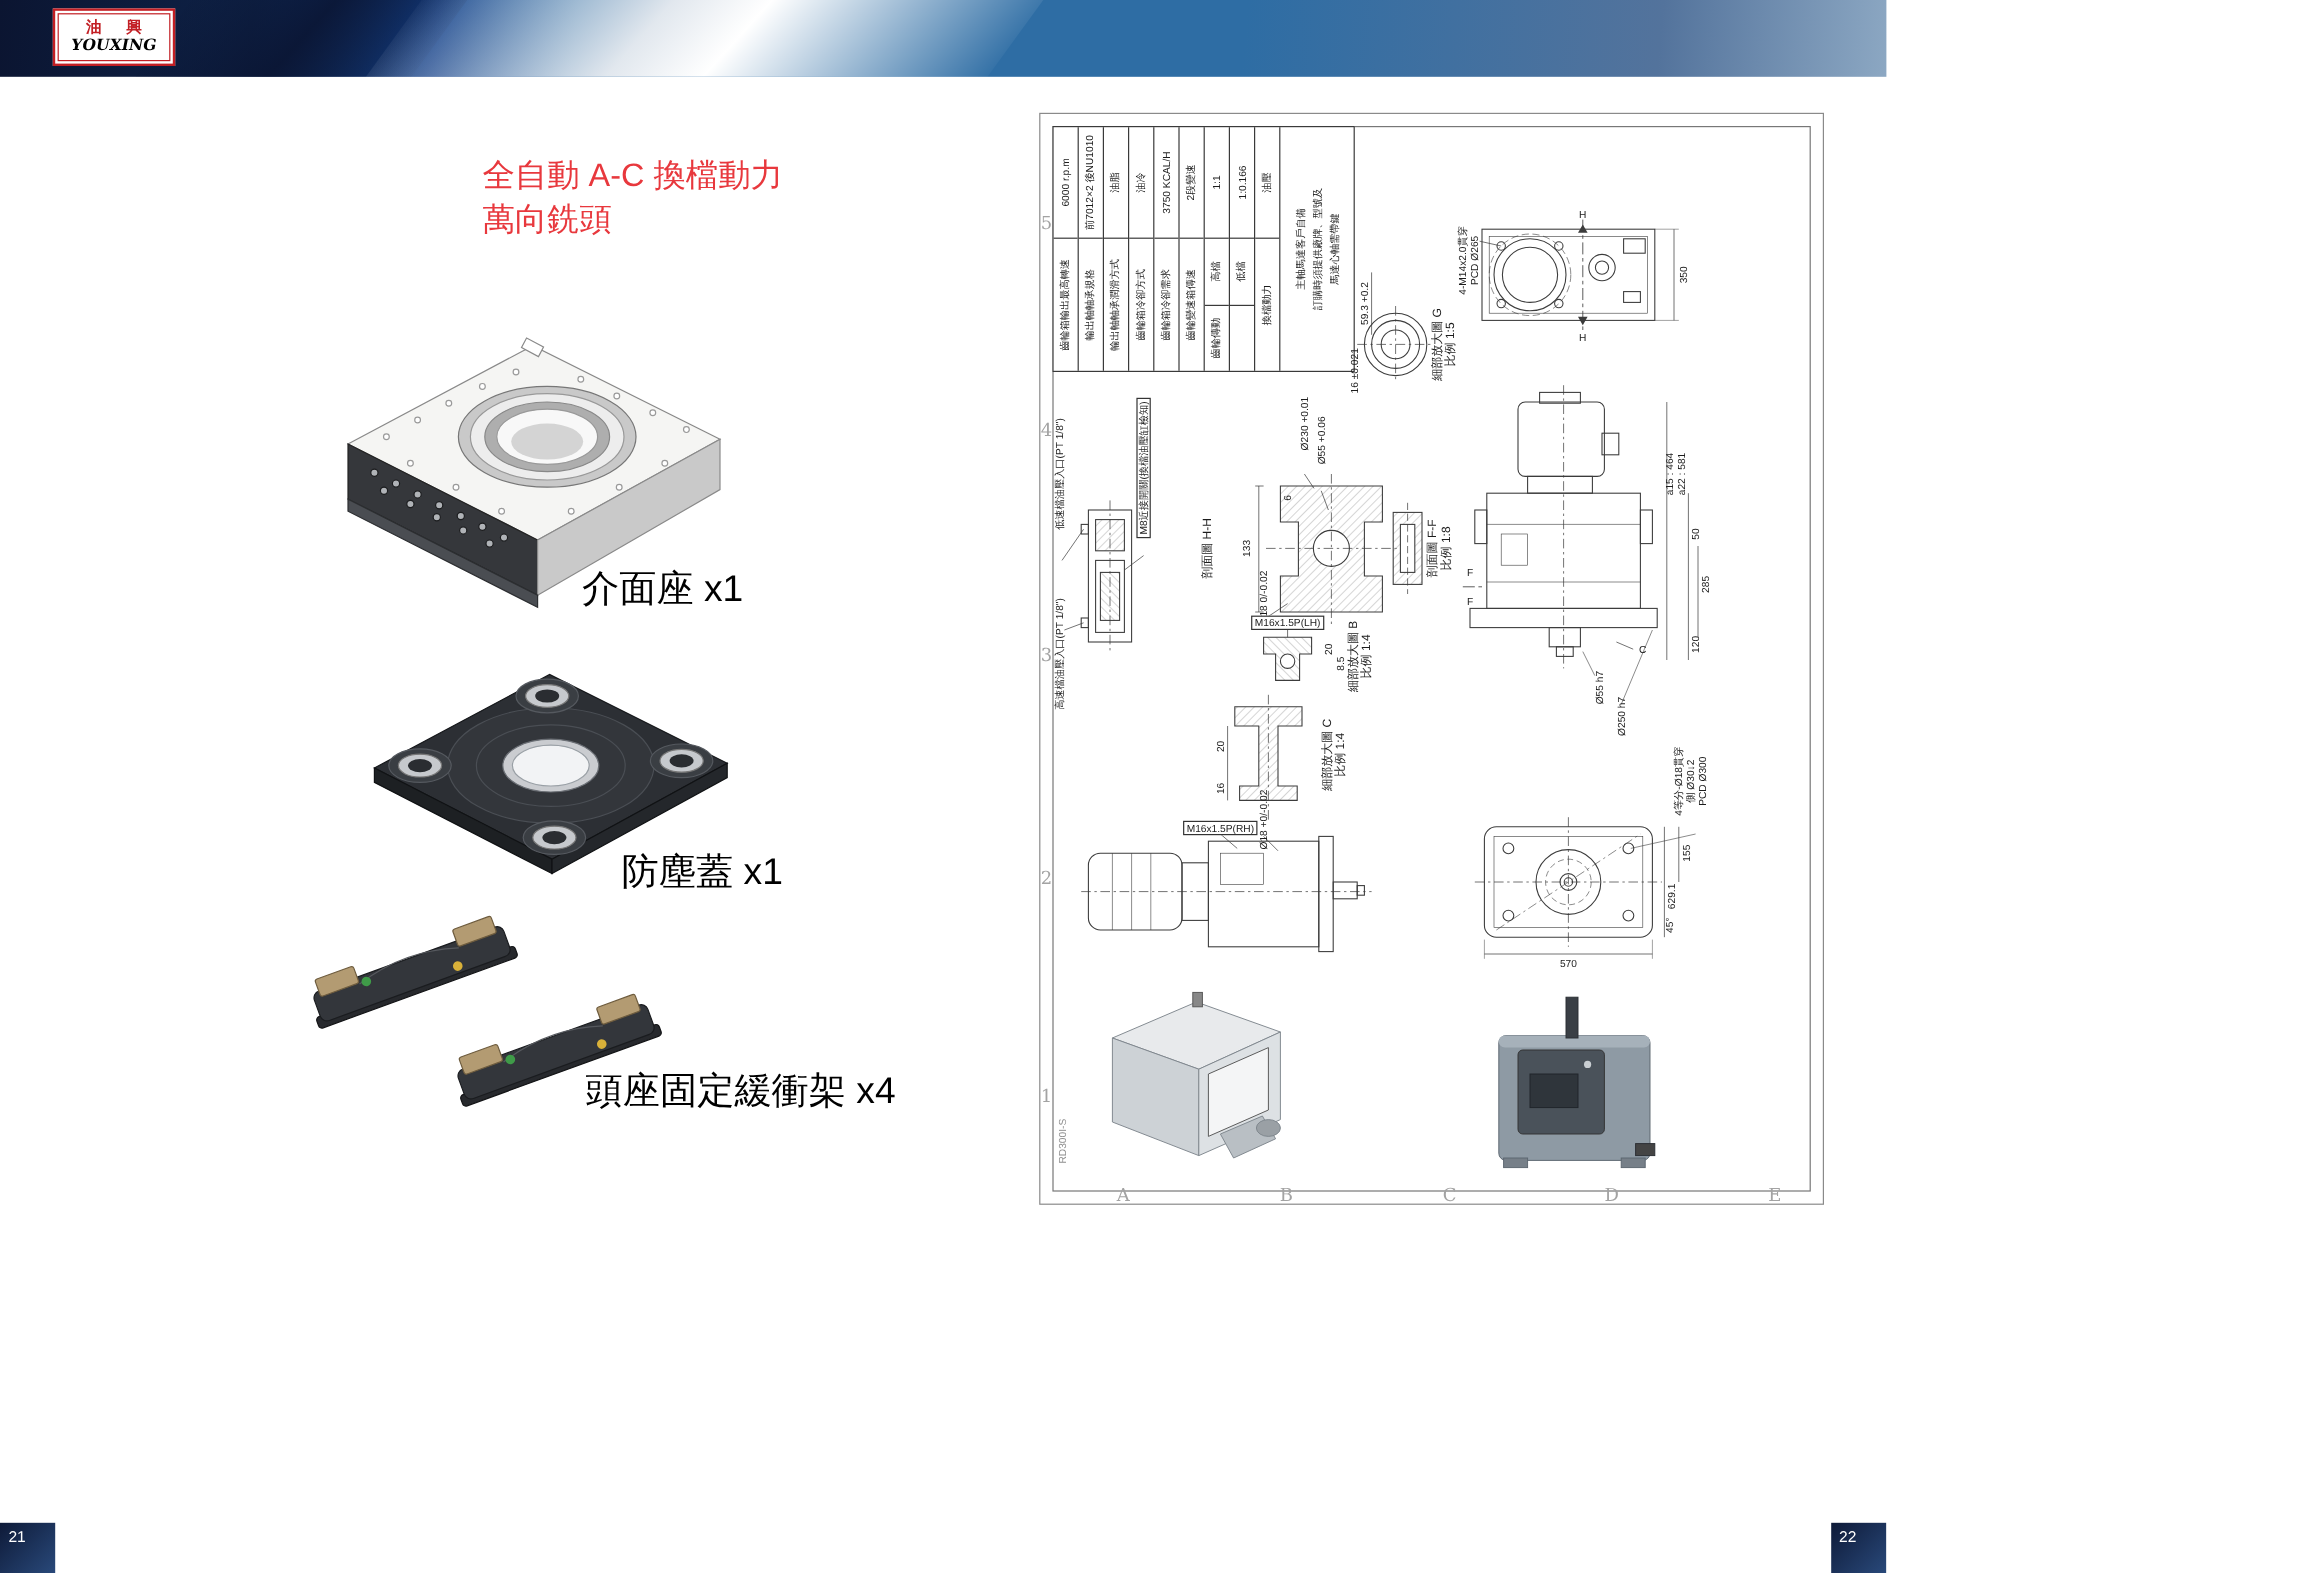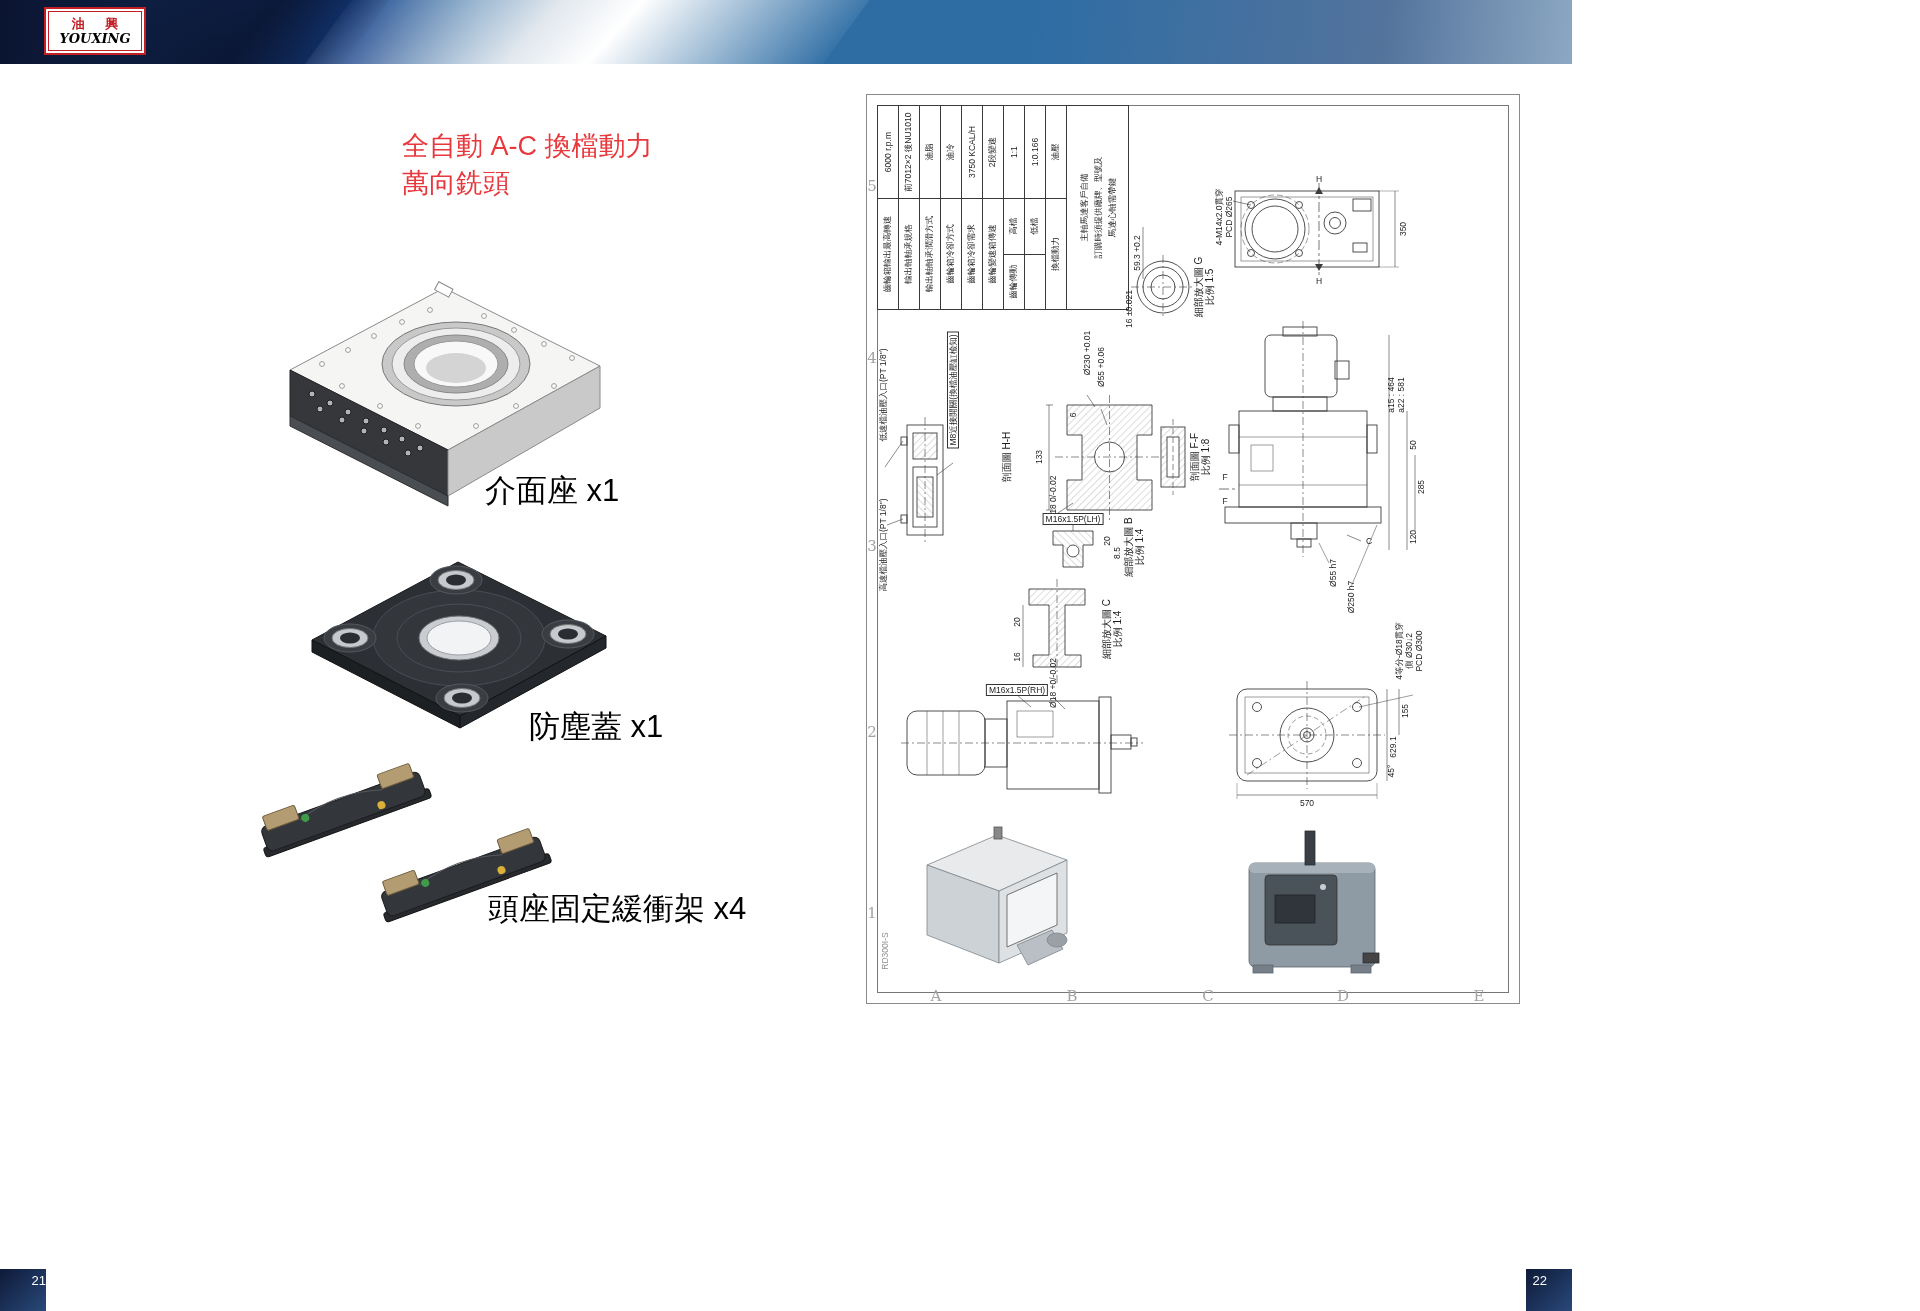--- a/index.html
+++ b/index.html
@@ -16,21 +16,21 @@
   .swoosh2{position:absolute;left:7%;top:-40px;width:12%;height:150px;transform:skewX(-36deg);
     background:linear-gradient(100deg,rgba(10,20,49,0) 0%,rgba(10,20,49,.85) 50%,rgba(10,20,49,0) 100%);}
   .logo{position:absolute;top:7px;width:102px;height:48px;background:#fff;border:2px solid #c21f24;padding:2px;box-sizing:border-box;}
   .logo-in{border:1px solid #c21f24;width:100%;height:100%;box-sizing:border-box;display:flex;flex-direction:column;align-items:center;justify-content:center;}
   .logo-cn{font:bold 13px "DejaVu Serif","Liberation Serif",serif;color:#c21f24;letter-spacing:8px;text-indent:8px;line-height:15px;}
   .logo-en{font:italic bold 13px "DejaVu Serif","Liberation Serif",serif;color:#000000;line-height:15px;}
 
   
   .pgbox{position:absolute;bottom:0;width:46px;height:42px;background:linear-gradient(135deg,#0e1a38,#29497a);
          color:#fff;font-size:13px;box-sizing:border-box;padding-top:4px;}
-  .pgbox.l{left:0;padding-left:20px;text-align:right;}
+  .pgbox.l{left:0;padding-left:7px;}
   .pgbox.r{right:0;text-align:right;padding-right:25px;}
 
   
   .model{position:absolute;left:143px;top:112px;font:bold 46px "DejaVu Serif","Liberation Serif",serif;letter-spacing:2px;color:#0d0d0d;}
   .subt{position:absolute;color:#e8383d;font-size:27px;line-height:37px;}
   .plabel{position:absolute;color:#000000;font-size:31px;white-space:nowrap;text-align:center;}
 
   
   .sheet{position:absolute;left:866px;top:94px;width:652px;height:908px;border:1px solid #8a8a8a;background:#fff;}
   .frame{position:absolute;left:10px;top:10px;right:10px;bottom:10px;border:1px solid #777;}
@@ -142,21 +142,21 @@
         <ellipse cx="168" cy="38" rx="18" ry="9.5" fill="#c6c9cd" stroke="#777"></ellipse>
         <ellipse cx="168" cy="38" rx="10" ry="5.5" fill="#2a2d31"></ellipse>
       <ellipse cx="280" cy="92" rx="26" ry="14" fill="#3a3e43" stroke="#55595f"></ellipse>
         <ellipse cx="280" cy="92" rx="18" ry="9.5" fill="#c6c9cd" stroke="#777"></ellipse>
         <ellipse cx="280" cy="92" rx="10" ry="5.5" fill="#2a2d31"></ellipse>
       <ellipse cx="174" cy="156" rx="26" ry="14" fill="#3a3e43" stroke="#55595f"></ellipse>
         <ellipse cx="174" cy="156" rx="18" ry="9.5" fill="#c6c9cd" stroke="#777"></ellipse>
         <ellipse cx="174" cy="156" rx="10" ry="5.5" fill="#2a2d31"></ellipse>
     </g>
   </svg>
-  <div class="plabel" style="left:518px;top:706px;margin-left:11px;">防塵蓋 x1</div>
+  <div class="plabel" style="left:518px;top:706px;">防塵蓋 x1</div>
 
   <svg class="abs" style="left:230px;top:748px;" width="350" height="185">
     <g transform="translate(30,80) rotate(-20)">
       <rect x="-4" y="20" width="176" height="10" rx="3" fill="#27292d" stroke="#141517"></rect>
       <rect x="0" y="0" width="168" height="26" rx="6" fill="#33363b" stroke="#1a1c1f"></rect>
       <path d="M40 6 Q84 -8 128 6" stroke="#56595e" fill="none"></path>
       <rect x="6" y="-10" width="34" height="15" rx="2" fill="#b39b72" stroke="#6e5c3e"></rect>
       <rect x="128" y="-10" width="34" height="15" rx="2" fill="#b39b72" stroke="#6e5c3e"></rect>
       <circle cx="46" cy="6" r="4" fill="#3f9b48"></circle>
         <circle cx="122" cy="20" r="4" fill="#d9b139"></circle>

